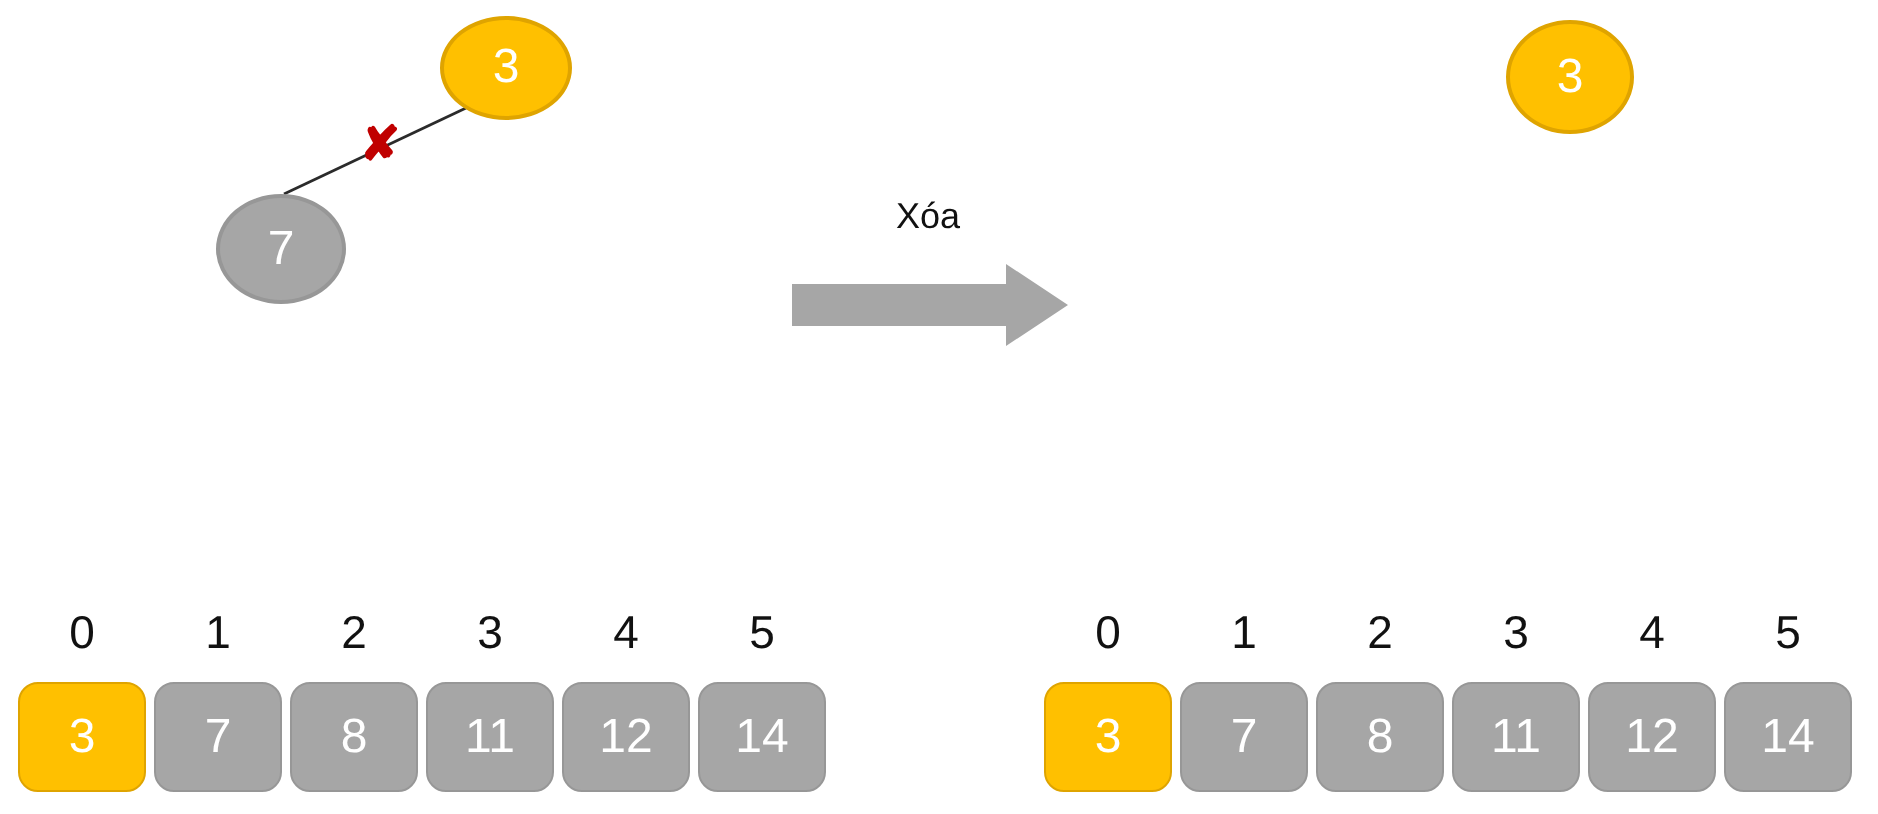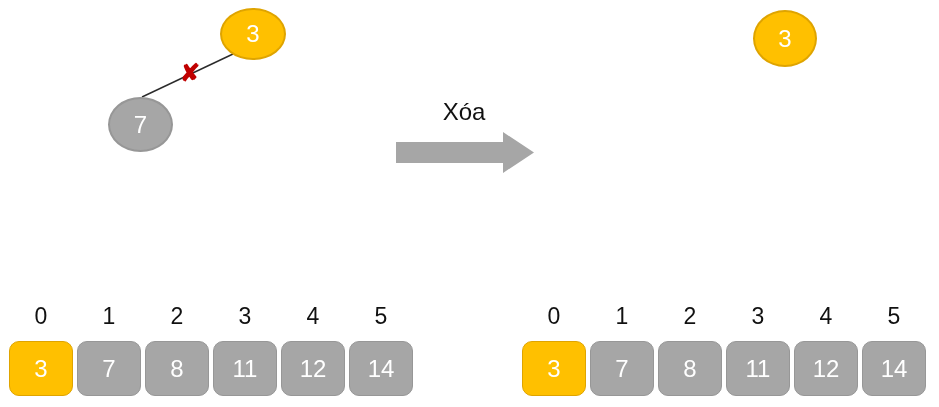--- a/index.html
+++ b/index.html
@@ -16,21 +16,21 @@
   .edge-line{stroke:var(--edge);stroke-width:1.4;}
   .arrow-shape{fill:var(--gray);}
   .node{position:absolute;z-index:2;border-radius:50%;
     display:flex;align-items:center;justify-content:center;
     color:var(--white);font-size:24px;line-height:1;}
   .node.gold{background:var(--gold);border:2px solid var(--gold_border);}
   .node.gray{background:var(--gray);border:2px solid var(--gray_border);}
   .cross{position:absolute;z-index:3;color:var(--red);
     font-size:24px;font-weight:700;line-height:1;}
   .action-label{position:absolute;z-index:2;width:80px;text-align:center;
-    color:var(--ink);font-size:24px;}
+    color:var(--ink);font-size:18px;}
   .array{position:absolute;z-index:2;}
   .idx-row{display:flex;gap:4px;margin-bottom:11px;}
   .idx{width:64px;text-align:center;font-size:23px;line-height:28px;
     color:var(--ink);}
   .cell-row{display:flex;gap:4px;}
   .cell{width:64px;height:55px;border-radius:10px;
     display:flex;align-items:center;justify-content:center;
     background:var(--gray);border:1.5px solid var(--gray_border);
     color:var(--white);font-size:24px;line-height:1;}
   .cell.hl{background:var(--gold);border-color:var(--gold_border);}

